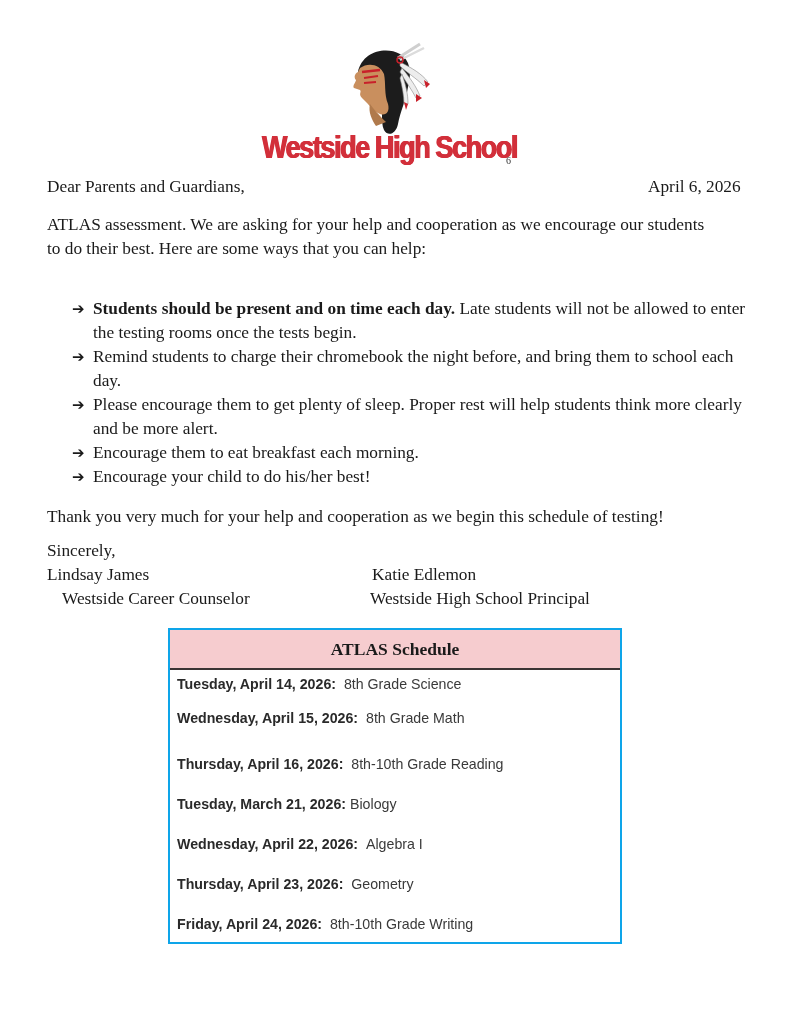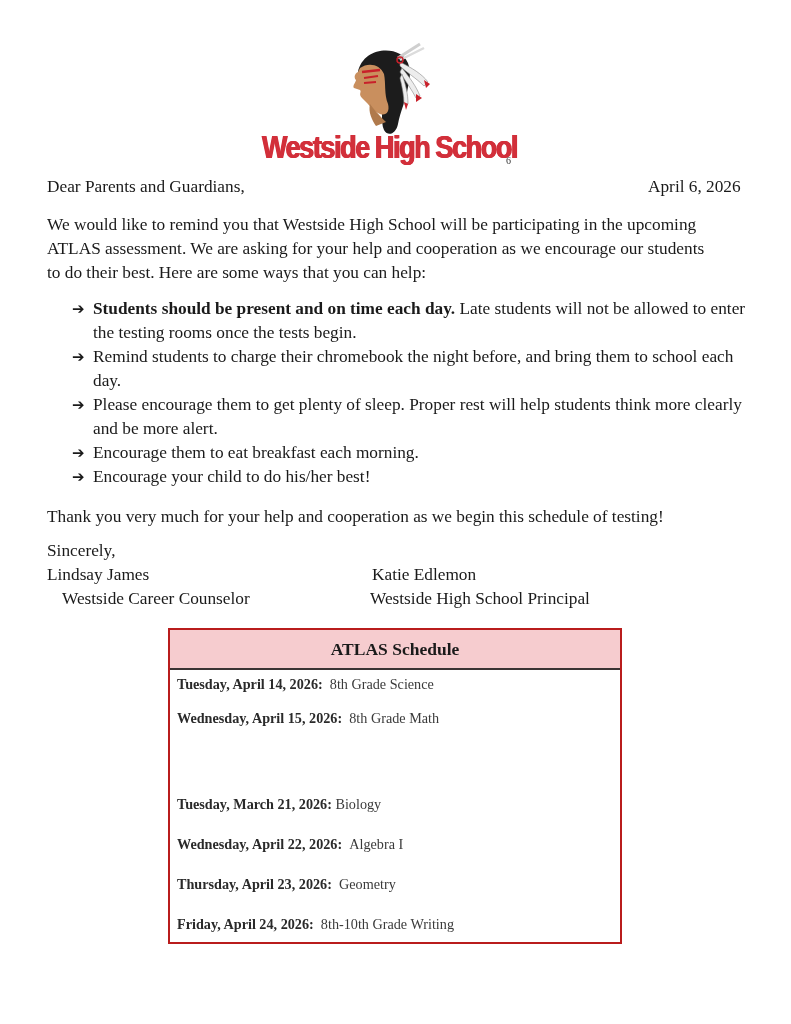--- a/index.html
+++ b/index.html
@@ -22,29 +22,29 @@
       position: absolute; left: 506px; top: 113px; font-size: 10px; color: #333;
     }
     .text { position: absolute; font-size: 17.3px; line-height: 24px; white-space: nowrap; }
     .para { position: absolute; left: 47px; width: 700px; font-size: 17.3px; line-height: 24px; }
     .bullets { position: absolute; left: 72px; top: 297px; width: 680px; margin: 0; padding: 0; list-style: none; }
     .bullets li { position: relative; padding-left: 21px; font-size: 17.3px; line-height: 24px; }
     .bullets .arrow { position: absolute; left: 0; top: 0; font-family: "DejaVu Sans", sans-serif; font-size: 15px; }
     .bullets b { font-weight: bold; }
     .schedule {
       position: absolute; left: 168px; top: 628px; width: 450px; height: 312px;
-      border: 2px solid #b91c1c;
+      border: 2px solid #0ea5e9;
     }
     .schedule-head {
       height: 38px; background: #f6cccf; border-bottom: 2px solid #3a3434;
       text-align: center; font-weight: bold; font-size: 17.5px; line-height: 38px;
     }
     .row {
       position: absolute; left: 7px; white-space: nowrap;
-      font-family: Liberation Serif, serif; font-size: 14.2px; color: #2a2a2a;
+      font-family: Liberation Sans, sans-serif; font-size: 14.2px; color: #2a2a2a;
     }
     .row .d { font-weight: bold; }
     .row .s { font-weight: normal; color: #3a3a3a; }
   </style>
 </head>
 <body>
 
 <div class="logo">
   <svg class="mascot" viewBox="0 0 100 96">
 
@@ -69,21 +69,20 @@
     <circle cx="60" cy="18" r="3" fill="none" stroke="#c8202a" stroke-width="1.5"></circle>
   </svg>
   <div class="school-name">Westside High School</div>
   <div class="school-suffix">6</div>
 </div>
 
 <div class="text" style="left:47px; top:175px;">Dear Parents and Guardians,</div>
 <div class="text" style="left:623px; top:175px;margin-left:25px;">April 6, 2026</div>
 
 <div class="para" style="top:213px;">
-  <div>We would like to remind you that Westside High School will be participating in the upcoming</div>
   <div>ATLAS assessment. We are asking for your help and cooperation as we encourage our students</div>
   <div>to do their best.  Here are some ways that you can help:</div>
 </div>
 
 <ul class="bullets">
   <li>
     <span class="arrow">➔</span>
     <b>Students should be present and on time each day.</b><span>  Late students will not be allowed to enter the testing rooms once the tests begin.</span>
   </li>
   <li>
@@ -112,20 +111,23 @@
 <div class="text" style="left:370px; top:587px;">Westside High School Principal</div>
 
 <div class="schedule">
   <div class="schedule-head">ATLAS Schedule</div>
   <div class="row" style="top:46px;">
     <span class="d">Tuesday, April 14, 2026:</span>&nbsp;&nbsp;<span class="s">8th Grade Science</span>
   </div>
   <div class="row" style="top:80px;">
     <span class="d">Wednesday, April 15, 2026:</span>&nbsp;&nbsp;<span class="s">8th Grade Math</span>
   </div>
+  <div class="row" style="top:126px;">
+    <span class="d">Thursday, April 16, 2026:</span>&nbsp;&nbsp;<span class="s">8th-10th Grade Reading</span>
+  </div>
   <div class="row" style="top:166px;">
     <span class="d">Tuesday, March 21, 2026:</span>&nbsp;<span class="s">Biology</span>
   </div>
   <div class="row" style="top:206px;">
     <span class="d">Wednesday, April 22, 2026:</span>&nbsp;&nbsp;<span class="s">Algebra I</span>
   </div>
   <div class="row" style="top:246px;">
     <span class="d">Thursday, April 23, 2026:</span>&nbsp;&nbsp;<span class="s">Geometry</span>
   </div>
   <div class="row" style="top:286px;">

